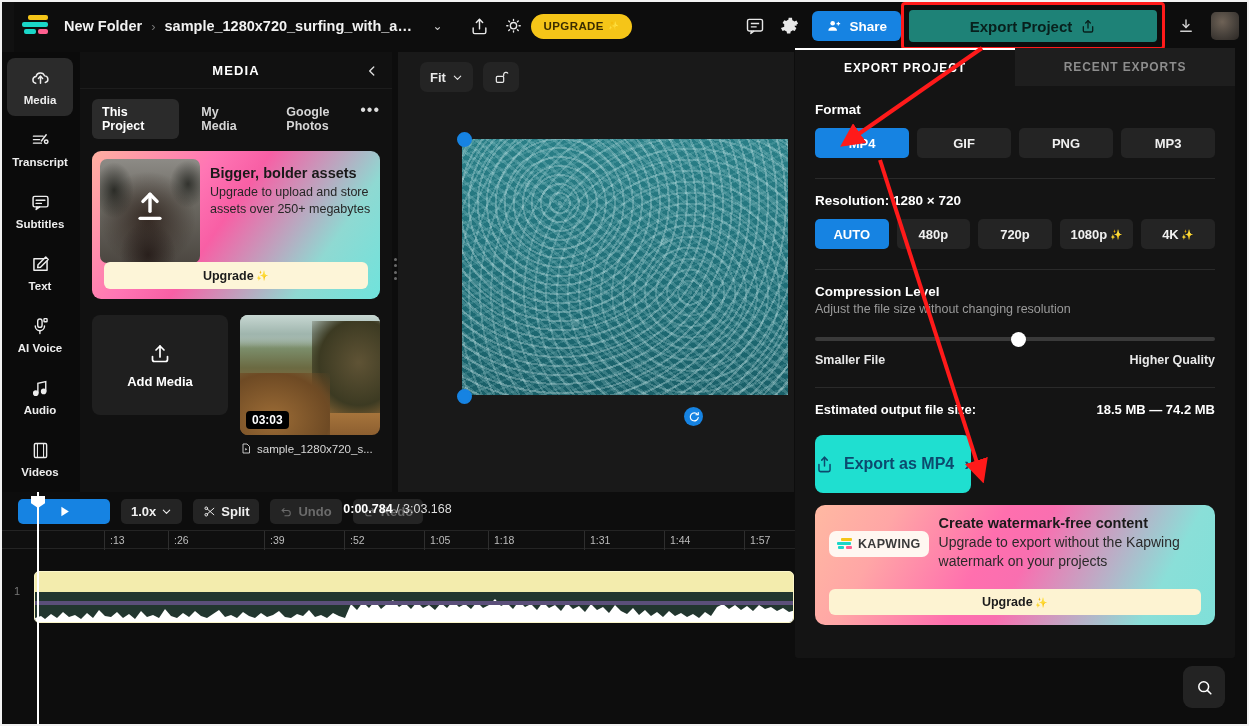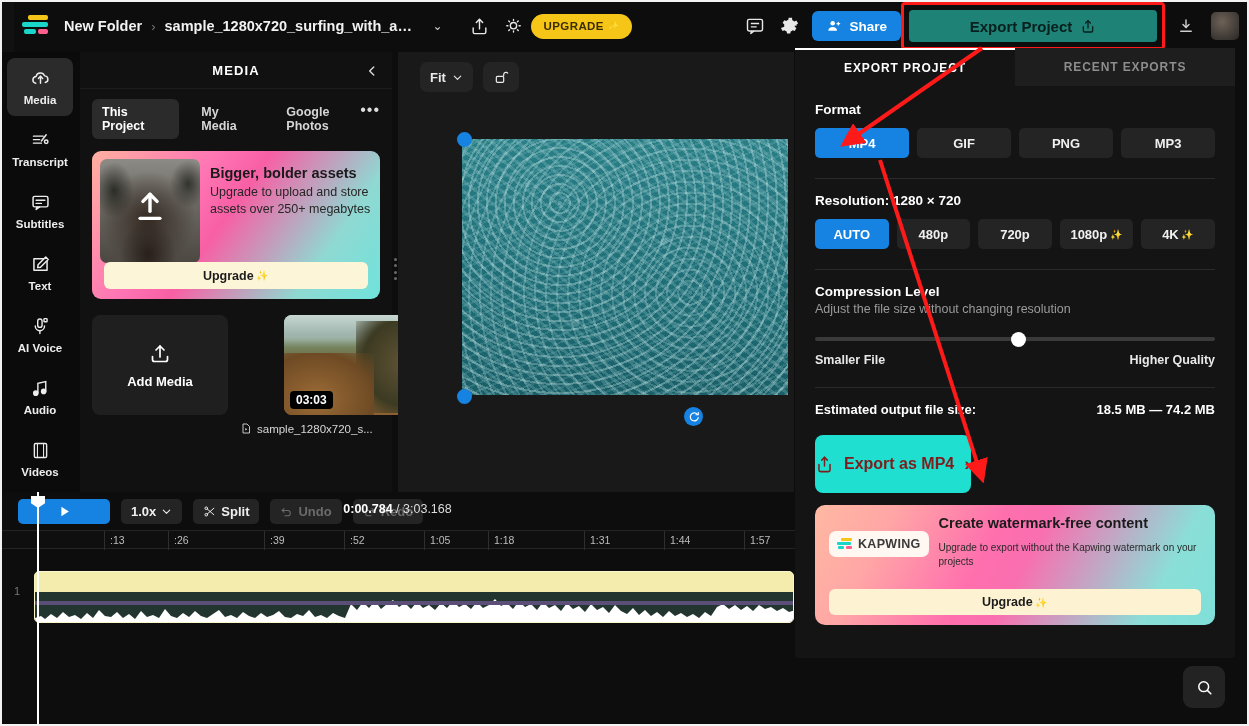--- a/index.html
+++ b/index.html
@@ -120,23 +120,22 @@
 
   .grid{ display:flex; gap:12px; margin:16px 12px 0 12px; }
   .add-media{
     width:140px; height:100px; background:#1f1f1f; border-radius:8px;
     display:flex; flex-direction:column; align-items:center; justify-content:center; gap:8px;
     cursor:pointer;
   }
   .add-media-label{ font-size:13px; font-weight:800; color:#fff; }
   .thumb-wrap{ width:140px; cursor:pointer; }
   .thumb{
-    width:140px; height:100px; border-radius:8px; position:relative; overflow:hidden;
+    width:140px; height:120px; border-radius:8px; position:relative; overflow:hidden;
     background:linear-gradient(180deg,#cfd9d4 0%, #b8c9c0 16%, #7b8d6a 28%, #6b6a42 44%, #8a6a3c 62%, #a8763c 80%, #8d5f30 100%);
-    margin-left:44px;
   }
   .thumb .rockL{ position:absolute; left:-6px; bottom:-4px; width:96px; height:66px;
     background:radial-gradient(ellipse at 40% 70%, #9c6c36 0%, #6e4a24 70%, rgba(110,74,36,0) 100%); }
   .thumb .rockR{ position:absolute; right:-10px; top:6px; width:78px; height:92px;
     background:radial-gradient(ellipse at 60% 45%, #5f5335 0%, #3c3a22 60%, rgba(60,58,34,0) 100%); }
   .thumb .sea{ position:absolute; left:0; right:0; top:0; height:32px;
     background:linear-gradient(180deg,#c7d7d2 0%, #9fb5ad 60%, rgba(159,181,173,0) 100%); }
   .badge-time{
     position:absolute; left:6px; bottom:6px; background:#000; color:#fff; font-size:12px;
     font-weight:800; padding:2px 6px; border-radius:4px;
@@ -210,41 +209,41 @@
   .slider .track{ position:absolute; left:0; right:0; top:5px; height:4px; background:#3a3a3a; border-radius:2px;}
   .slider .knob{ position:absolute; left:49%; top:0; width:15px; height:15px; border-radius:50%;
     background:#fff; cursor:pointer; }
   .slider-labels{ display:flex; justify-content:space-between; margin-top:7px; font-size:12.5px;
     font-weight:700; color:#e8e8e8; }
   .est-row{ display:flex; justify-content:space-between; align-items:center; font-size:13px; font-weight:800; color:#fff; }
 
   .export-cta{
     margin:18px 20px 0 20px; height:58px; background:#1fdfd0; border-radius:8px;
     display:flex; align-items:center; justify-content:center; gap:10px; cursor:pointer; border:none;
-    color:#7f1d1d; font-size:16px; font-weight:800;
+    color:#0c4a6e; font-size:16px; font-weight:800;
   }
   .wm-card{
     margin:12px 20px 0 20px; height:120px; border-radius:10px; position:relative; overflow:hidden;
     background:linear-gradient(118deg,#ffb9a2 0%, #ffa6a6 18%, #ff6fae 42%, #f96fb0 52%, #8adfd8 84%, #7fe0d9 100%);
     padding:10px 14px;
   }
   .wm-top{ display:flex; gap:10px; align-items:flex-start; }
   .kap-badge{
     background:#fff7f1; border-radius:7px; height:26px; padding:0 8px; display:flex; align-items:center; gap:5px;
     margin-top:16px; flex:0 0 auto;
   }
   .kap-logo{ width:16px; height:12px; position:relative; }
   .kap-logo i{ position:absolute; display:block; border-radius:1px; }
   .kap-logo i.a{ left:4px; top:0; width:11px; height:3px; background:#f5c518; }
   .kap-logo i.b{ left:0; top:4px; width:14px; height:3px; background:#1ad6c8; }
   .kap-logo i.c{ left:1px; top:8px; width:6px; height:3px; background:#1ad6c8; }
   .kap-logo i.d{ left:9px; top:8px; width:6px; height:3px; background:#ff5f8f; }
   .kap-word{ font-size:12.5px; font-weight:800; color:#3a3a3a; letter-spacing:.3px; }
   .wm-title{ font-size:14.5px; font-weight:800; color:#1b1b1b; }
-  .wm-sub{ font-size:10px; color:#2a2a2a; line-height:1.35; margin-top:10px; }
+  .wm-sub{ font-size:14px; color:#2a2a2a; line-height:1.35; margin-top:2px; }
   .wm-btn{
     position:absolute; left:14px; right:14px; bottom:10px; height:26px; border-radius:6px;
     background:#fdf3d2; color:#1c1c1c; font-size:12.5px; font-weight:700;
     display:flex; align-items:center; justify-content:center; gap:3px; cursor:pointer; border:none;
   }
 
   
   .annot{ position:absolute; left:0; top:0; width:1249px; height:726px; pointer-events:none; }
 
   

